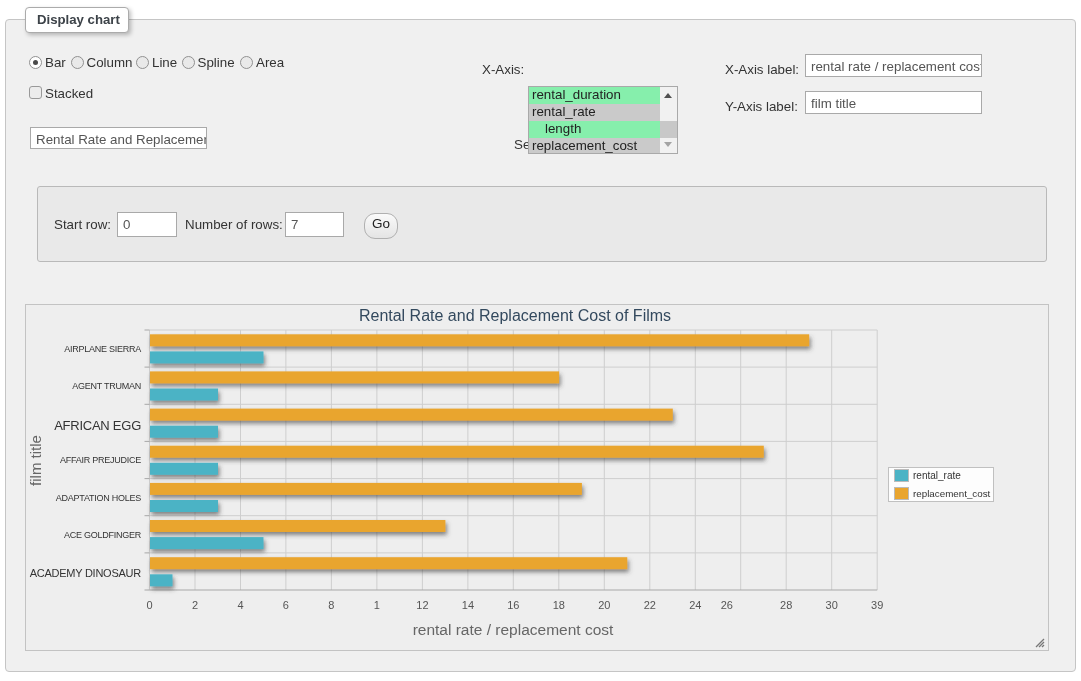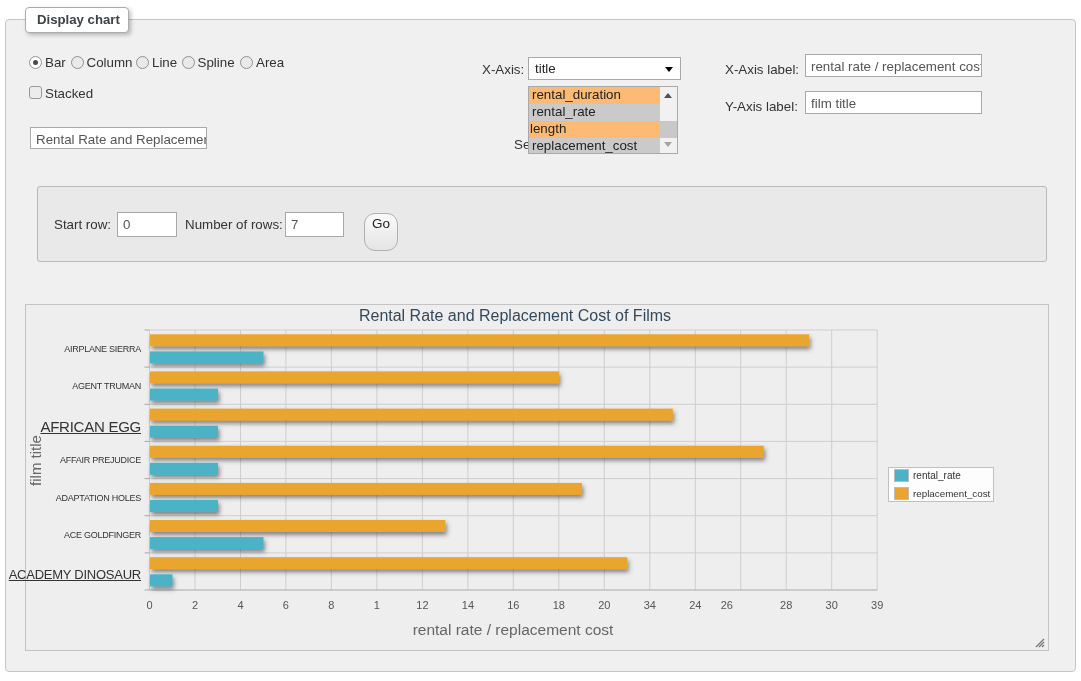--- a/index.html
+++ b/index.html
@@ -42,50 +42,46 @@
     <span class="radio" style="left:211px;top:1px;"></span>
     <span class="abs lbl" style="left:227px;top:0px;">Area</span>
   </div>
 
   <div class="abs checkbox" style="left:29px;top:86px;"></div>
   <div class="abs lbl" style="left:45px;top:86px;">Stacked</div>
 
   <div class="abs tin" style="left:30px;top:127px;width:177px;height:22px;">Rental Rate and Replacement Cost of Films</div>
 
   <div class="abs lbl" style="left:482px;top:62px;">X-Axis:</div>
-  <div class="abs" style="left:528px;top:57px;width:153px;height:23px;background:#fff;border:1px solid #a9a9a9;">
-    <span class="abs" style="left:6px;top:3px;font-size:13.3333px;color:#222;">title</span>
-    <span class="abs" style="right:7px;top:9px;width:0;height:0;border-left:4px solid transparent;border-right:4px solid transparent;border-top:5px solid #000;"></span>
-  </div>
 
   <div class="abs lbl" style="left:483px;top:137px;margin-left:31px;">Series:</div>
-  <div class="abs" style="left:528px;top:86px;width:150px;height:68px;background:#fdba74;border:1px solid #a9a9a9;overflow:hidden;">
+  <div class="abs" style="left:528px;top:86px;width:150px;height:68px;background:#86efac;border:1px solid #a9a9a9;overflow:hidden;">
     <div style="position:absolute;left:0;top:0;width:131px;height:17px;font-size:13.3333px;color:#222;padding-left:3px;">rental_duration</div>
     <div style="position:absolute;left:0;top:17px;width:131px;height:17px;background:#cacaca;font-size:13.3333px;color:#222;padding-left:3px;">rental_rate</div>
-    <div style="position:absolute;left:0;top:34px;width:131px;height:17px;font-size:13.3333px;color:#222;padding-left:1px;">length</div>
+    <div style="position:absolute;left:0;top:34px;width:131px;height:17px;font-size:13.3333px;color:#222;padding-left:16px;">length</div>
     <div style="position:absolute;left:0;top:51px;width:131px;height:17px;background:#cacaca;font-size:13.3333px;color:#222;padding-left:3px;">replacement_cost</div>
 
     <div style="position:absolute;right:0;top:0;width:17px;height:66px;background:#f1f1f1;">
       <div style="position:absolute;left:4px;top:6px;width:0;height:0;border-left:4.5px solid transparent;border-right:4.5px solid transparent;border-bottom:5px solid #505050;"></div>
       <div style="position:absolute;left:4px;bottom:6px;width:0;height:0;border-left:4.5px solid transparent;border-right:4.5px solid transparent;border-top:5px solid #a3a3a3;"></div>
       <div style="position:absolute;left:0;top:34px;width:17px;height:17px;background:#c8c8c8;"></div>
     </div>
   </div>
 
   <div class="abs lbl" style="left:725px;top:62px;">X-Axis label:</div>
   <div class="abs tin" style="left:805px;top:54px;width:177px;height:23px;">rental rate / replacement cost</div>
   <div class="abs lbl" style="left:725px;top:99px;">Y-Axis label:</div>
   <div class="abs tin" style="left:805px;top:91px;width:177px;height:23px;">film title</div>
 
   <div class="abs" style="left:37px;top:186px;width:1010px;height:76px;background:#e9e9e9;border:1px solid #b9b9b9;border-radius:3px;"></div>
   <div class="abs lbl" style="left:54px;top:217px;">Start row:</div>
   <div class="abs tin" style="left:117px;top:212px;width:60px;height:25px;">0</div>
   <div class="abs lbl" style="left:185px;top:217px;">Number of rows:</div>
   <div class="abs tin" style="left:285px;top:212px;width:59px;height:25px;">7</div>
-  <div class="abs" style="left:364px;top:213px;width:34px;height:38px;border:1px solid #b0b0b0;border-radius:11px;background:linear-gradient(#fafafa,#e4e4e4);text-align:center;font-size:13.5px;color:#222;line-height:20px;">Go</div>
+  <div class="abs" style="left:364px;top:213px;width:34px;height:26px;border:1px solid #b0b0b0;border-radius:11px;background:linear-gradient(#fafafa,#e4e4e4);text-align:center;font-size:13.5px;color:#222;line-height:20px;">Go</div>
 
   <div class="abs" id="chart" style="left:25px;top:304px;width:1024px;height:347px;">
     <svg width="1024" height="347" style="position:absolute;left:0;top:0;">
       <defs>
         <filter id="sh" x="-30%" y="-60%" width="170%" height="260%">
           <feDropShadow dx="1.5" dy="3" stdDeviation="2" flood-color="#3a3a3a" flood-opacity="0.6"></feDropShadow>
         </filter>
       </defs>
       <rect x="0.5" y="0.5" width="1023" height="346" fill="#eeeeee" stroke="#c3c3c3"></rect>
 
@@ -155,38 +151,38 @@
       <g stroke="#777" stroke-width="1.3">
         <line x1="1011" y1="343" x2="1019" y2="335"></line>
         <line x1="1014" y1="343" x2="1019" y2="338"></line>
         <line x1="1017" y1="343" x2="1019" y2="341"></line>
       </g>
     </svg>
 
     <div class="ct" style="left:0;top:3px;width:980px;text-align:center;font-size:16px;color:#33495e;">Rental Rate and Replacement Cost of Films</div>
     <div class="ct" style="right:908px;top:40px;font-size:9px;letter-spacing:-0.25px;color:#333;text-align:right;">AIRPLANE SIERRA</div>
     <div class="ct" style="right:908px;top:77px;font-size:9px;letter-spacing:-0.25px;color:#333;">AGENT TRUMAN</div>
-    <div class="ct" style="right:908px;top:114px;font-size:15px;letter-spacing:-0.25px;color:#333;text-decoration:underline;">AFRICAN EGG</div>
+    <div class="ct" style="right:908px;top:114px;font-size:13px;letter-spacing:-0.25px;color:#333;">AFRICAN EGG</div>
     <div class="ct" style="right:908px;top:151px;font-size:9px;letter-spacing:-0.25px;color:#333;">AFFAIR PREJUDICE</div>
     <div class="ct" style="right:908px;top:188.5px;font-size:9px;letter-spacing:-0.25px;color:#333;">ADAPTATION HOLES</div>
     <div class="ct" style="right:908px;top:225.5px;font-size:9px;letter-spacing:-0.25px;color:#333;">ACE GOLDFINGER</div>
-    <div class="ct" style="right:908px;top:263px;font-size:13px;letter-spacing:-0.25px;color:#333;text-decoration:underline;">ACADEMY DINOSAUR</div>
+    <div class="ct" style="right:908px;top:263px;font-size:11px;letter-spacing:-0.25px;color:#333;">ACADEMY DINOSAUR</div>
 
     <div class="ct" style="left:104.5px;top:295px;width:40px;text-align:center;font-size:11px;color:#555;">0</div>
     <div class="ct" style="left:150px;top:295px;width:40px;text-align:center;font-size:11px;color:#555;">2</div>
     <div class="ct" style="left:195.5px;top:295px;width:40px;text-align:center;font-size:11px;color:#555;">4</div>
     <div class="ct" style="left:240.9px;top:295px;width:40px;text-align:center;font-size:11px;color:#555;">6</div>
     <div class="ct" style="left:286.4px;top:295px;width:40px;text-align:center;font-size:11px;color:#555;">8</div>
     <div class="ct" style="left:331.9px;top:295px;width:40px;text-align:center;font-size:11px;color:#555;">1</div>
     <div class="ct" style="left:377.4px;top:295px;width:40px;text-align:center;font-size:11px;color:#555;">12</div>
     <div class="ct" style="left:422.9px;top:295px;width:40px;text-align:center;font-size:11px;color:#555;">14</div>
     <div class="ct" style="left:468.3px;top:295px;width:40px;text-align:center;font-size:11px;color:#555;">16</div>
     <div class="ct" style="left:513.8px;top:295px;width:40px;text-align:center;font-size:11px;color:#555;">18</div>
     <div class="ct" style="left:559.3px;top:295px;width:40px;text-align:center;font-size:11px;color:#555;">20</div>
-    <div class="ct" style="left:604.8px;top:295px;width:40px;text-align:center;font-size:11px;color:#555;">34</div>
+    <div class="ct" style="left:604.8px;top:295px;width:40px;text-align:center;font-size:11px;color:#555;">22</div>
     <div class="ct" style="left:650.3px;top:295px;width:40px;text-align:center;font-size:11px;color:#555;">24</div>
     <div class="ct" style="left:695.7px;top:295px;width:40px;text-align:left;font-size:11px;color:#555;">26</div>
     <div class="ct" style="left:741.2px;top:295px;width:40px;text-align:center;font-size:11px;color:#555;">28</div>
     <div class="ct" style="left:786.7px;top:295px;width:40px;text-align:center;font-size:11px;color:#555;">30</div>
     <div class="ct" style="left:832.2px;top:295px;width:40px;text-align:center;font-size:11px;color:#555;">39</div>
     <div class="ct" style="left:288px;top:317px;width:400px;text-align:center;font-size:15.5px;color:#666;">rental rate / replacement cost</div>
     <div class="ct" style="left:888px;top:166px;font-size:10px;color:#333;">rental_rate</div>
     <div class="ct" style="left:888px;top:184px;font-size:9.8px;color:#333;">replacement_cost</div>
   </div>
 </div>

